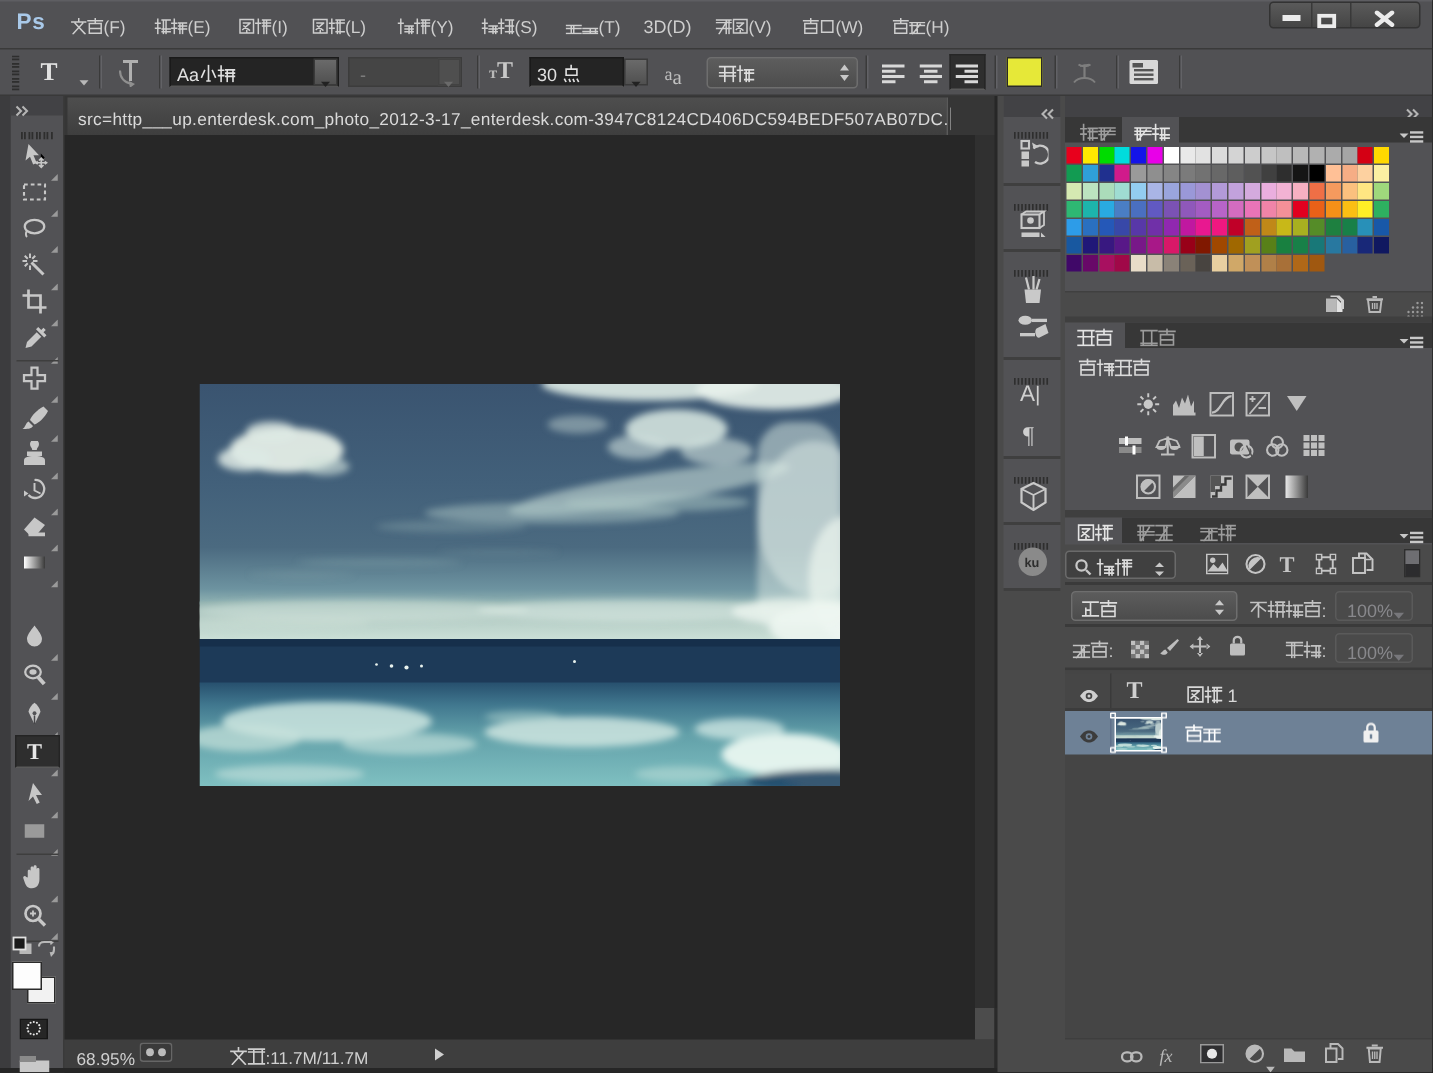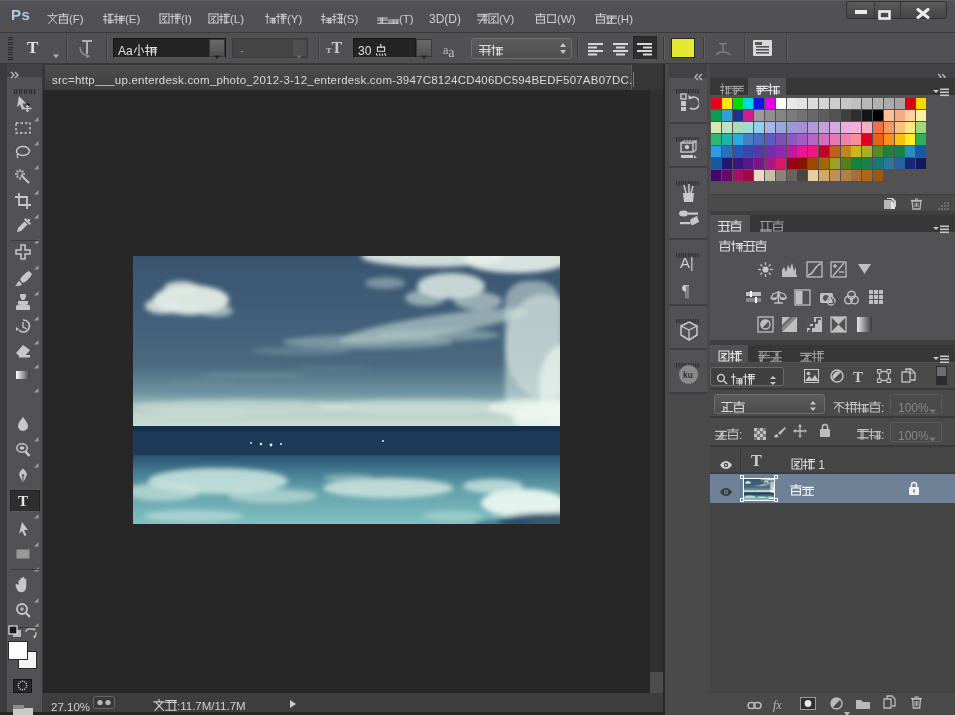--- a/index.html
+++ b/index.html
@@ -11,26 +11,26 @@
     <div style="position:absolute;left:0;top:64px;width:7px;height:651px;background:#3c3c3e"></div>
     <div style="position:absolute;left:7px;top:64px;width:36px;height:651px;background:#525255;border-right:1px solid #3a3a3a;box-sizing:border-box"></div>
     <div style="position:absolute;left:7px;top:64px;width:35px;height:13px;background:#424245"></div>
     <div style="position:absolute;left:9px;top:66px;width:12px;height:9px;"><svg width="12" height="9" viewBox="0 0 12 9">
         <path d="M2 1l3 3-3 3M6 1l3 3-3 3" stroke="#b5b5b5" stroke-width="1.4" fill="none"></path>
       </svg></div>
     <div style="position:absolute;left:43px;top:90px;width:620px;height:603px;background:#272727"></div>
     <div style="position:absolute;left:650px;top:90px;width:13px;height:603px;background:#303030"></div>
     <div style="position:absolute;left:43px;top:64px;width:620px;height:26px;background:#363636"></div>
     <div style="position:absolute;left:45px;top:65px;width:587px;height:25px;background:linear-gradient(#4e4e4e,#3e3e3e);border-right:1px solid #5a5a5a;box-sizing:border-box"></div>
-    <div style="position:absolute;left:52px;top:70px;width:582px;height:17px;overflow:hidden"><span style="font-size:11.5px;letter-spacing:0.22px;color:#dadada;white-space:nowrap">src=http___up.enterdesk.com_photo_2012-3-12_enterdesk.com-3947C8124CD406DC594BEDF507AB07DC.</span><span style="color:#eee">|</span></div>
+    <div style="position:absolute;left:52px;top:70px;width:582px;height:17px;overflow:hidden"><span style="font-size:11.5px;letter-spacing:0.22px;color:#dadada;white-space:nowrap">src=http___up.enterdesk.com_photo_2012-3-17_enterdesk.com-3947C8124CD406DC594BEDF507AB07DC.</span><span style="color:#eee">|</span></div>
     <div style="position:absolute;left:43px;top:693px;width:620px;height:19px;background:#3e3e3e"></div>
     <div style="position:absolute;left:0;top:712px;width:955px;height:3px;background:#262626"></div>
     <div style="position:absolute;left:650px;top:672px;width:13px;height:21px;background:#4c4c4c"></div>
     <div style="position:absolute;left:663px;top:672px;width:2px;height:40px;background:#2a2a2a"></div>
-    <div style="position:absolute;left:51px;top:697px;width:60px;height:12px;"><span style="font-size:11.5px;color:#d0d0d0">27.10%</span></div>
+    <div style="position:absolute;left:51px;top:697px;width:60px;height:12px;"><span style="font-size:11.5px;color:#d0d0d0">68.95%</span></div>
     <div style="position:absolute;left:93px;top:695px;width:22px;height:13px;"><svg width="22" height="13" viewBox="0 0 22 13">
         <rect x="0.5" y="0.5" width="21" height="12" rx="2" fill="#3a3a3a" stroke="#666"></rect>
         <circle cx="7" cy="6.5" r="2.6" fill="#bbb"></circle>
         <circle cx="15" cy="6.5" r="2.6" fill="#bbb"></circle>
       </svg></div>
     <div style="position:absolute;left:153px;top:696px;width:140px;height:13px;"><span style="font-size:11.5px;color:#d0d0d0"><svg width="12" height="12" viewBox="0 0 10 10" style="vertical-align:-1px">
           <path d="M5.0 0.4L5.0 1.6M0.8 2.4L9.2 2.4M7.4 3.2L1.6 9.6M2.8 3.2L8.8 9.6" stroke="#d0d0d0" stroke-width="0.9" fill="none" stroke-linecap="square"></path>
         </svg><svg width="12" height="12" viewBox="0 0 10 10" style="vertical-align:-1px">
           <path d="M0.6 1.2L9.4 1.2M0.6 2.8L9.4 2.8M0.6 9.4L9.4 9.4M3.5 1.2L3.5 9.4M8.2 1.2L8.2 9.4" stroke="#d0d0d0" stroke-width="0.9" fill="none" stroke-linecap="square"></path>
         </svg>:11.7M/11.7M</span></div>

